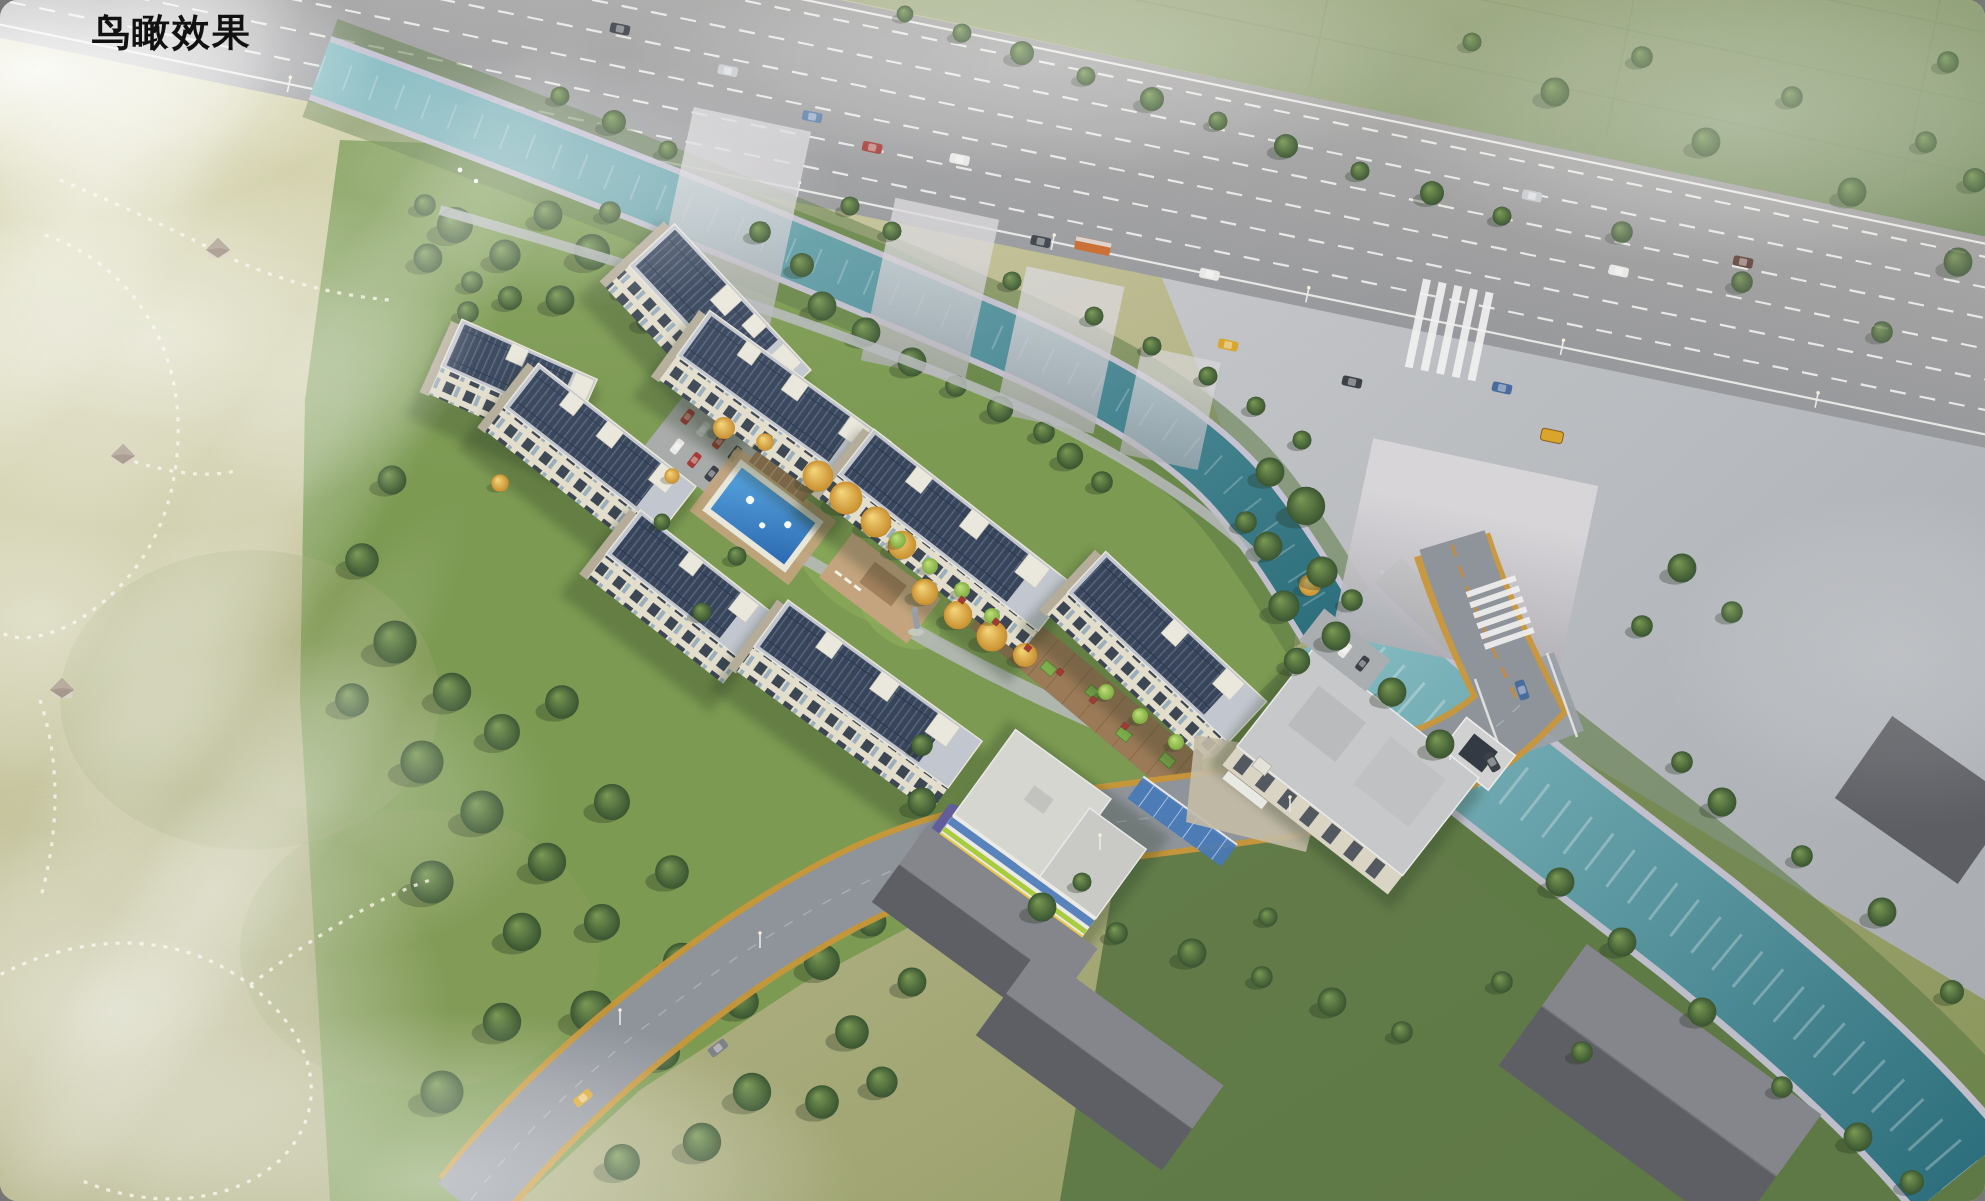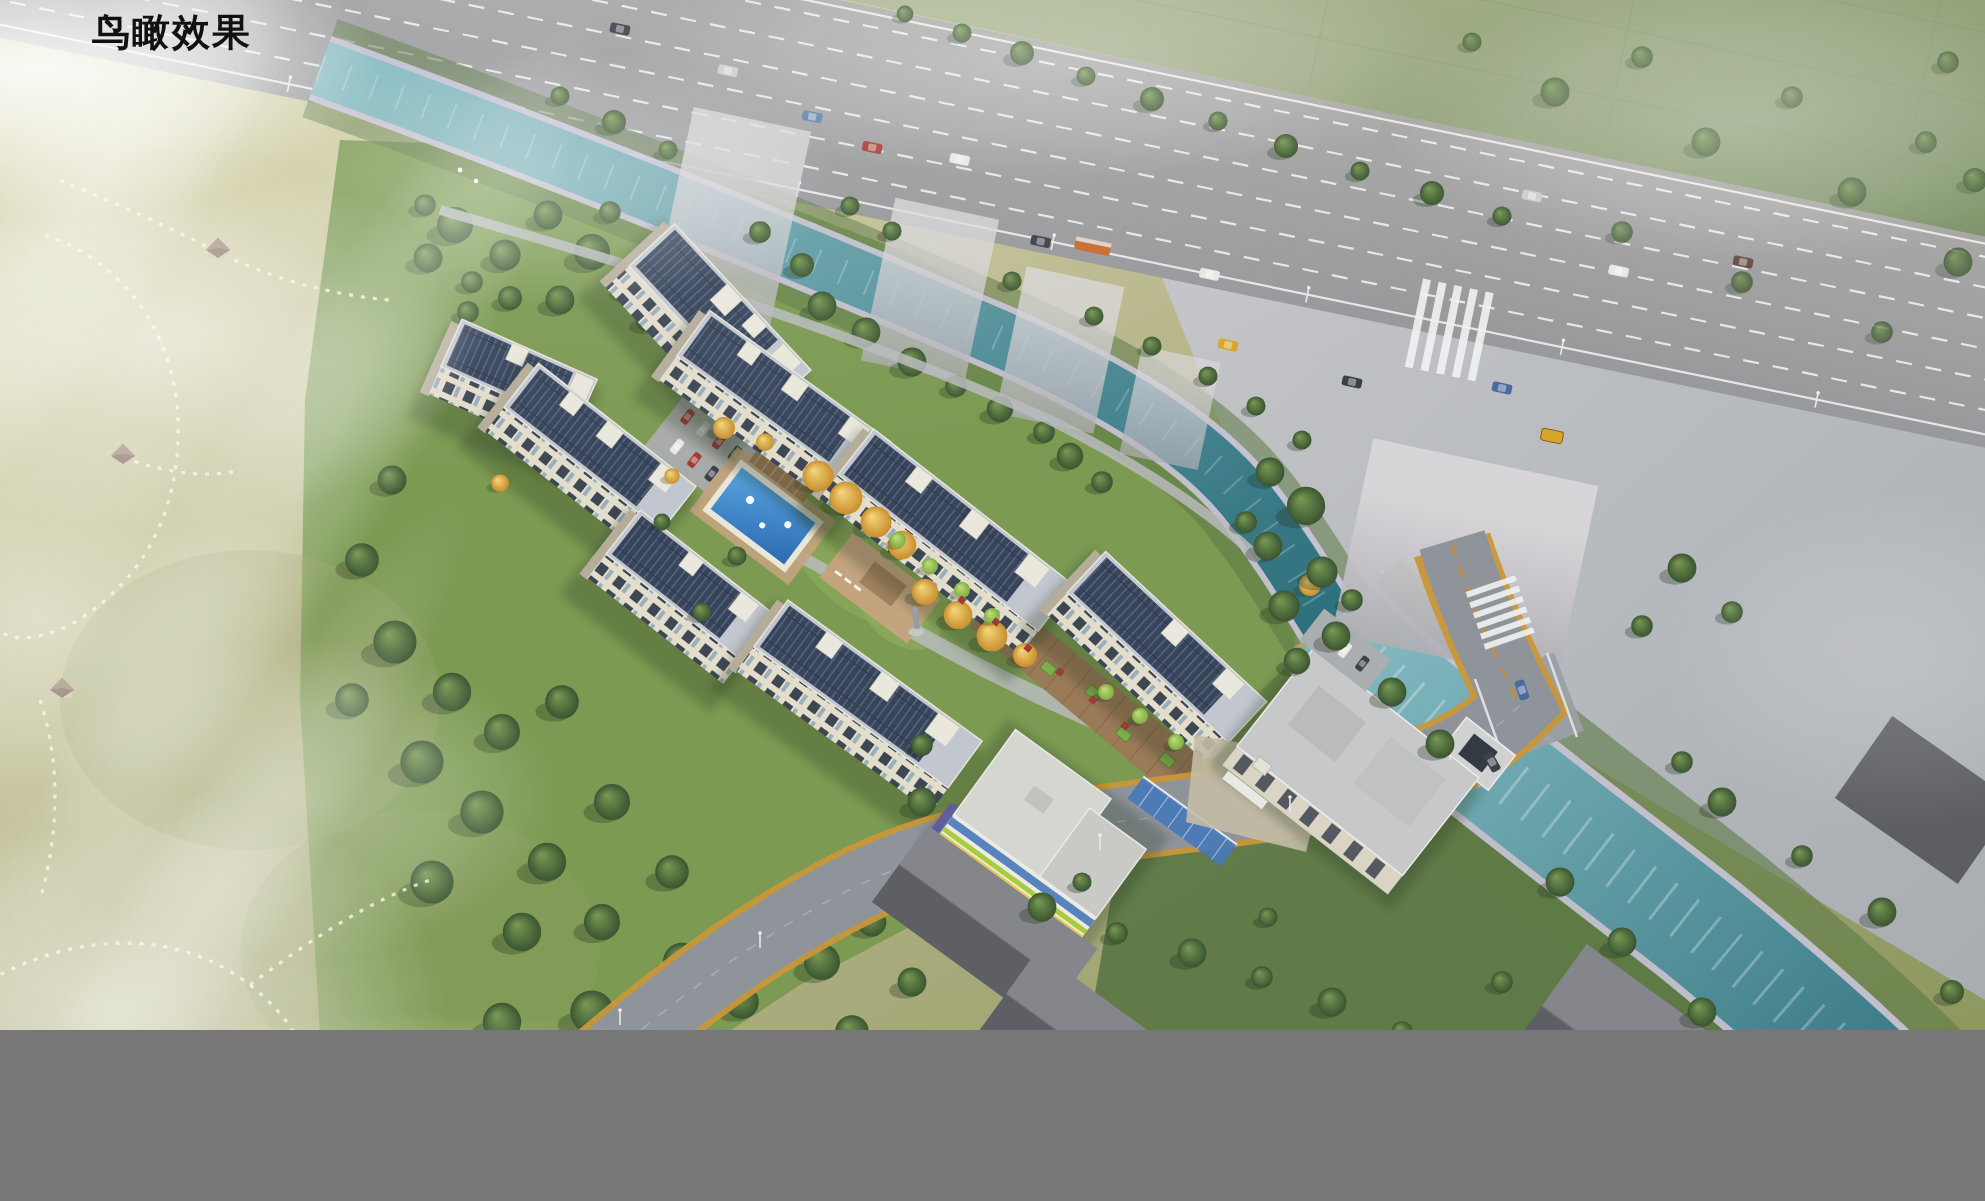--- a/index.html
+++ b/index.html
@@ -1,16 +1,16 @@
 <!DOCTYPE html>
 <html style="--ink: #111111; --hill-light: #d8d6ac; --hill-mid: #b3b286; --hill-deep: #879459; --field-1: #a8b28b; --field-2: #7f946a; --site-grass: #7c9a52; --lawn: #8fb05c; --forest-dark: #3a5531; --forest-mid: #7a9a54; --gold-1: #f6d87e; --gold-2: #c98f2e; --lime-1: #c4e07c; --lime-2: #7fae42; --asphalt-1: #a8a7a6; --asphalt-2: #98999c; --lane-white: #f5f5f2; --road-grey: #8f949b; --road-edge: #c9973a; --plaza-1: #c3c5c8; --plaza-2: #a9adb2; --river-1: #86bcc2; --river-2: #2d6f7c; --bank-lavender: #cfc9e2; --bank-grass: #5d7a45; --ghost: #b0aeb4; --ghost-top: #d9d7da; --roof-solar: #37445a; --roof-line: #5f7089; --roof-frame: #c2c6cf; --core-white: #eae7dc; --facade: #e3ddcc; --facade-end: #b5ad9a; --window-dark: #3d4754; --window-glass: #93a9bb; --shadow-green: #24331d; --pool-1: #58a5e0; --pool-2: #2c6ab1; --deck-tan: #c3a47e; --wood: #9b7a57; --kg-white: #eceae4; --kg-green: #a9cc3f; --kg-yellow: #e8c84a; --kg-blue: #4878b8; --kg-purple: #5f5a9f; --club-grey: #c6c8c9; --ctx-light: #85868c; --ctx-dark: #5e5f65; --car-red: #a33b35; --car-yellow: #d9a52c; --bus-orange: #c96a2e; --fog: #ffffff;"><head>
 <meta charset="utf-8">
 <style>
   html,body{margin:0;padding:0;background:#777;}
-  .stage{position:relative;width:1985px;height:1030px;overflow:hidden;background:var(--hill-mid,#b3b286);font-family:"Liberation Sans",sans-serif;}
+  .stage{position:relative;width:1985px;height:1201px;overflow:hidden;background:var(--hill-mid,#b3b286);font-family:"Liberation Sans",sans-serif;border-radius:18px;}
   .stage svg{display:block;width:1985px;height:1201px;}
   .title{position:absolute;left:92px;top:10px;font-weight:bold;font-size:38px;line-height:1.2;letter-spacing:2px;color:var(--ink,#111);}
   .rb{fill:var(--roof-frame);stroke:#e8e5da;stroke-width:1.5;}
   .rs{fill:url(#pat-solar);stroke:#2e394c;stroke-width:.6;}
   .core{fill:var(--core-white);stroke:#c9c4b4;stroke-width:.5;}
   .fcd{fill:url(#pat-win);}
   .fend{fill:var(--facade-end);}
   .bsh{fill:var(--shadow-green);opacity:.26;filter:url(#soft);}
   .lane{stroke:var(--lane-white);stroke-width:2.2;fill:none;opacity:.85;}
   .path-dot{stroke:#f7f4e4;stroke-width:3.2;fill:none;stroke-dasharray:4 8;opacity:.8;}

